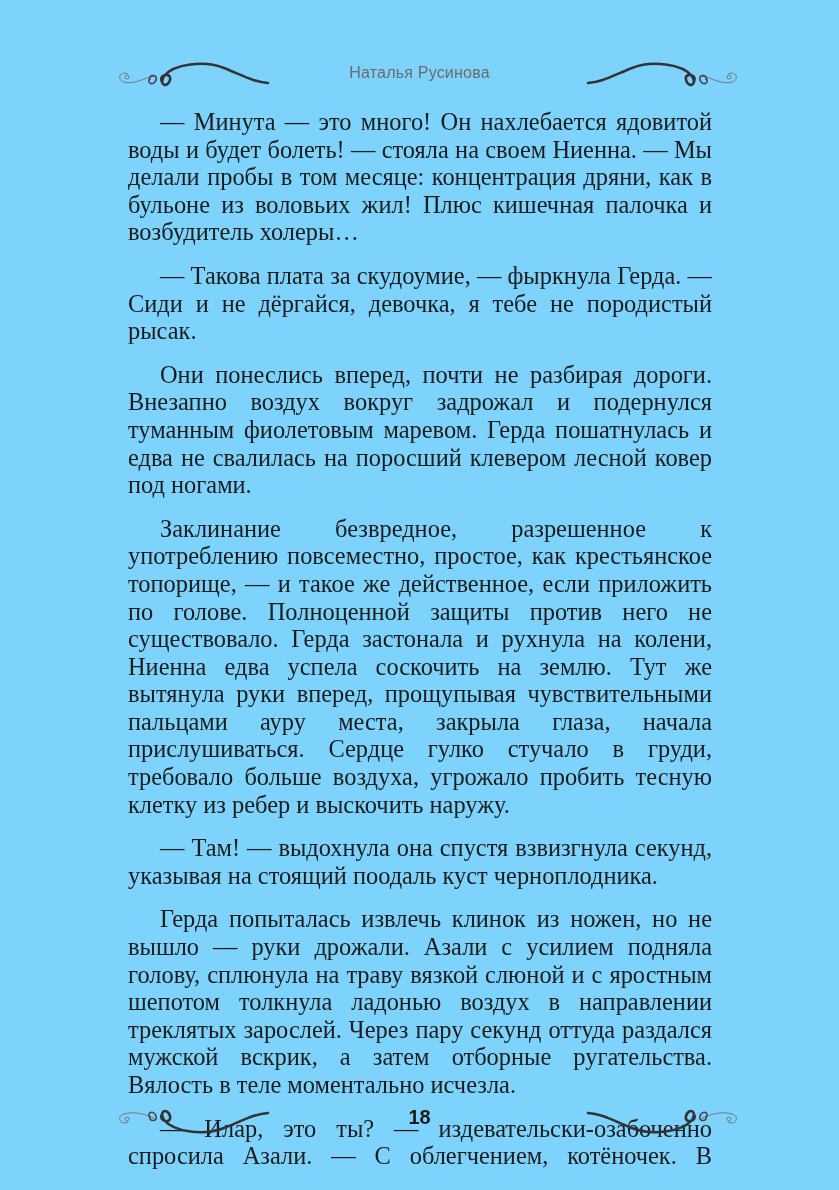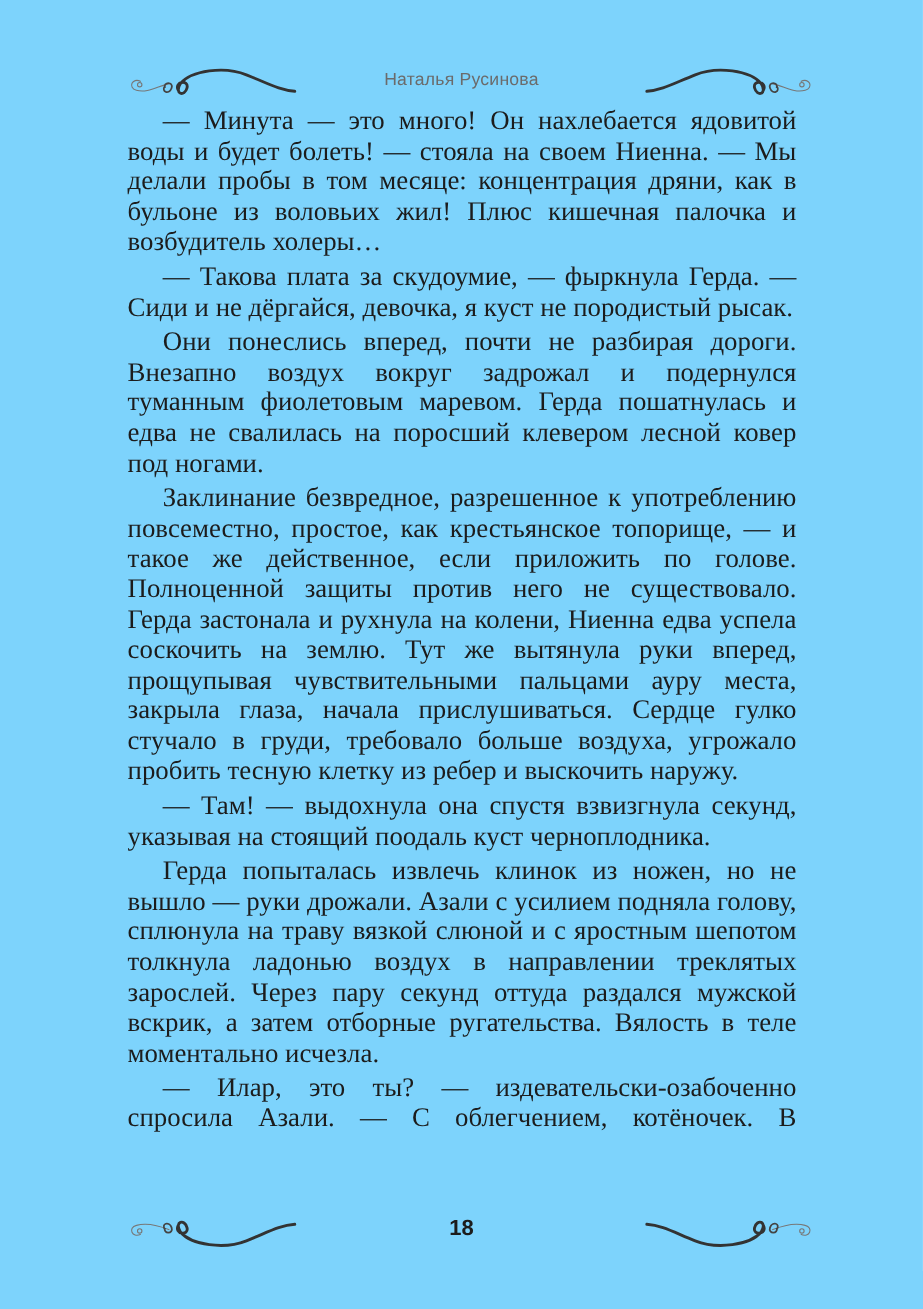--- a/index.html
+++ b/index.html
@@ -16,21 +16,21 @@
   .ornament { position: absolute; }
   .orn-tl { left: 114px; top: 58px; }
   .orn-tr { left: 582px; top: 58px; }
   .orn-bl { left: 114px; top: 1104px; }
   .orn-br { left: 582px; top: 1104px; }
   .text-block {
     position: absolute; left: 112px; top: 92px; width: 616px;
     font-family: "Liberation Serif", serif; font-size: 24.4px; line-height: 27.6px;
     color: #1c1c1c;
   }
-  .text-block p { margin: 4px; text-indent: 32px; text-align: justify; text-align-last: left; }
+  .text-block p { margin: 16px; text-indent: 32px; text-align: justify; text-align-last: left; }
   .text-block p.last-cont { text-align-last: justify; }
   .folio {
     position: absolute; top: 1106px; left: 0; width: 839px; text-align: center;
     font-family: "Liberation Sans", sans-serif; font-weight: bold; font-size: 20px; color: #1c1c1c;
   }
 </style>
 </head>
 <body>
 
 <div class="page">
@@ -47,21 +47,21 @@
     <path d="M36 22 C34 16 44 16 42 22 C40 28 32 26 36 20" fill="none" stroke="#444" stroke-width="1.6"></path>
     <path d="M48 24 C44 16 58 14 56 22 C54 30 44 28 50 18 C60 6 90 2 110 10 C130 18 140 24 154 25" fill="none" stroke="#333" stroke-width="2.6" stroke-linecap="round"></path>
   </svg>
 
   <div class="running-head">
     <div class="title">Наталья Русинова</div>
   </div>
 
   <div class="text-block">
     <p>— Минута — это много! Он нахлебается ядовитой воды и будет болеть! — стояла на своем Ниенна. — Мы делали пробы в том месяце: концентрация дряни, как в бульоне из воловьих жил! Плюс кишечная палочка и возбудитель холеры…</p>
-    <p>— Такова плата за скудоумие, — фыркнула Герда. — Сиди и не дёргайся, девочка, я куст не породистый рысак.</p>
+    <p>— Такова плата за скудоумие, — фыркнула Герда. — Сиди и не дёргайся, девочка, я тебе не породистый рысак.</p>
     <p>Они понеслись вперед, почти не разбирая дороги. Внезапно воздух вокруг задрожал и подернулся туманным фиолетовым маревом. Герда пошатнулась и едва не свалилась на поросший клевером лесной ковер под ногами.</p>
     <p>Заклинание безвредное, разрешенное к употреблению повсеместно, простое, как крестьянское топорище, — и такое же действенное, если приложить по голове. Полноценной защиты против него не существовало. Герда застонала и рухнула на колени, Ниенна едва успела соскочить на землю. Тут же вытянула руки вперед, прощупывая чувствительными пальцами ауру места, закрыла глаза, начала прислушиваться. Сердце гулко стучало в груди, требовало больше воздуха, угрожало пробить тесную клетку из ребер и выскочить наружу.</p>
     <p>— Там! — выдохнула она спустя взвизгнула секунд, указывая на стоящий поодаль куст черноплодника.</p>
     <p>Герда попыталась извлечь клинок из ножен, но не вышло — руки дрожали. Азали с усилием подняла голову, сплюнула на траву вязкой слюной и с яростным шепотом толкнула ладонью воздух в направлении треклятых зарослей. Через пару секунд оттуда раздался мужской вскрик, а затем отборные ругательства. Вялость в теле моментально исчезла.</p>
     <p class="last-cont">— Илар, это ты? — издевательски-озабоченно спросила Азали. — С облегчением, котёночек. В</p>
   </div>
 
   <svg class="ornament orn-bl" width="160" height="34" viewBox="0 0 160 34">
     <path d="M14 18 C6 22 2 12 10 10 C20 7 30 10 40 14" fill="none" stroke="#777" stroke-width="1"></path>
     <circle cx="13" cy="15" r="2" fill="none" stroke="#777" stroke-width="1"></circle>

